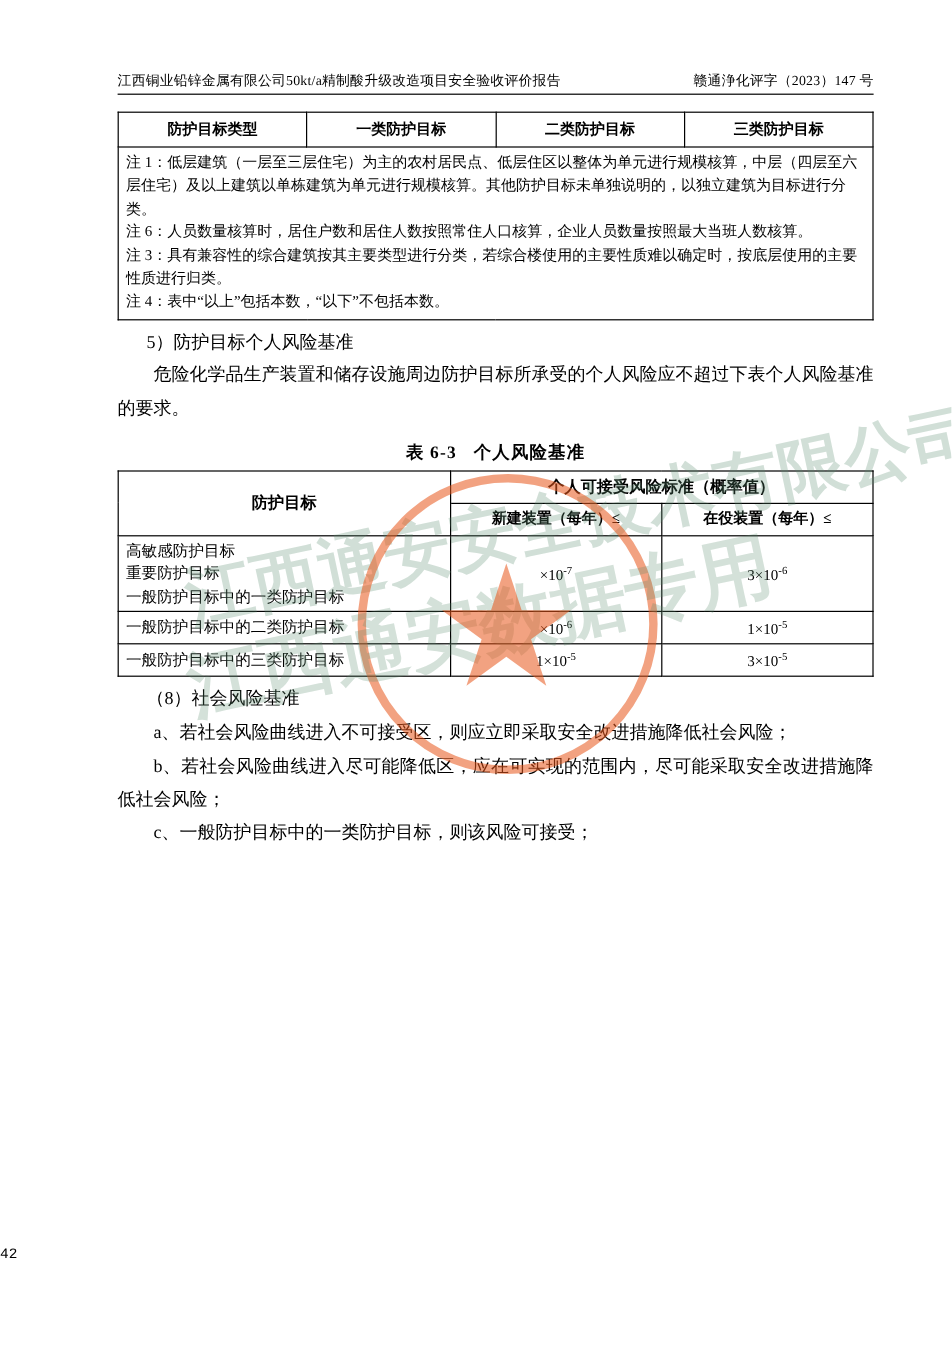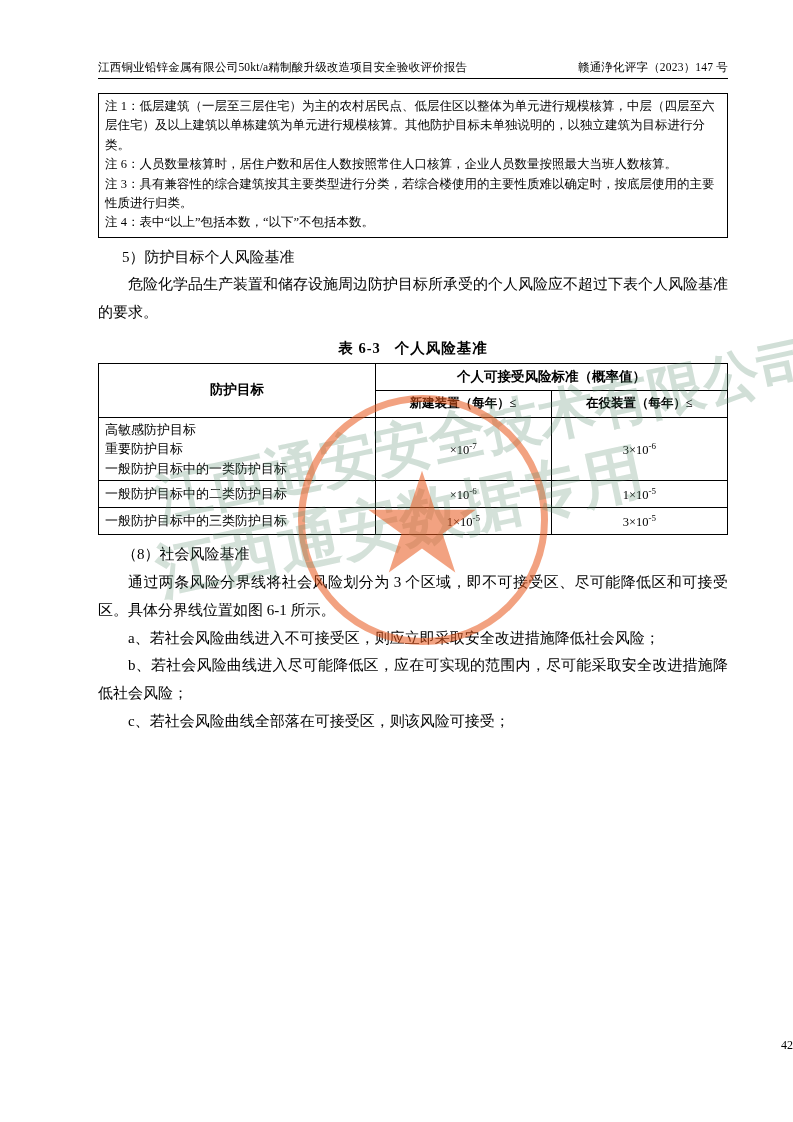--- a/index.html
+++ b/index.html
@@ -110,23 +110,23 @@
     font-size: 13px;
   }
   sup { font-size: 9px; vertical-align: super; }
 
   
   .page-num {
     position: absolute;
     left: 0;
     right: 0;
     top: 1038px;
-    text-align: right;
+    text-align: left;
     font-size: 12px;
-    font-family: Liberation Serif, serif;
+    font-family: Liberation Mono, monospace;
   }
 
   
   .watermark {
     position: absolute;
     left: 0; top: 0;
     width: 793px; height: 1122px;
     pointer-events: none;
     z-index: 5;
   }
@@ -210,20 +210,26 @@
     </div>
 
     <table class="bordered tbl-top">
       <colgroup>
         <col style="width:25%">
         <col style="width:25%">
         <col style="width:25%">
         <col style="width:25%">
       </colgroup>
       <tbody>
+          <tr>
+        <th>防护目标类型</th>
+        <th>一类防护目标</th>
+        <th>二类防护目标</th>
+        <th>三类防护目标</th>
+      </tr>
       <tr>
         <td class="notes-cell" colspan="4">
           <p>注 1：低层建筑（一层至三层住宅）为主的农村居民点、低层住区以整体为单元进行规模核算，中层（四层至六层住宅）及以上建筑以单栋建筑为单元进行规模核算。其他防护目标未单独说明的，以独立建筑为目标进行分类。</p>
           <p>注 6：人员数量核算时，居住户数和居住人数按照常住人口核算，企业人员数量按照最大当班人数核算。</p>
           <p>注 3：具有兼容性的综合建筑按其主要类型进行分类，若综合楼使用的主要性质难以确定时，按底层使用的主要性质进行归类。</p>
           <p>注 4：表中“以上”包括本数，“以下”不包括本数。</p>
         </td>
       </tr>
     </tbody>
       </table>
@@ -268,21 +274,20 @@
       <tr>
         <td class="left-col">一般防护目标中的三类防护目标</td>
         <td><span>1×10</span><sup>-5</sup></td>
         <td><span>3×10</span><sup>-5</sup></td>
       </tr>
     </tbody>
       </table>
 
     <div class="gap-s"></div>
     <p class="body indent1">（8）社会风险基准</p>
-    <p class="body indent2">通过两条风险分界线将社会风险划分为 3 个区域，即不可接受区、尽可能降低区和可接受区。具体分界线位置如图 6-1 所示。</p>
     <p class="body indent2">a、若社会风险曲线进入不可接受区，则应立即采取安全改进措施降低社会风险；</p>
     <p class="body indent2">b、若社会风险曲线进入尽可能降低区，应在可实现的范围内，尽可能采取安全改进措施降低社会风险；</p>
-    <p class="body indent2">c、若社会风险曲线全部落在可接受区，则该风险可接受；</p>
+    <p class="body indent2">c、一般防护目标中的一类防护目标，则该风险可接受；</p>
 
   </div>
 
   <div class="page-num">42</div>
 </div>
 
 </body></html>

